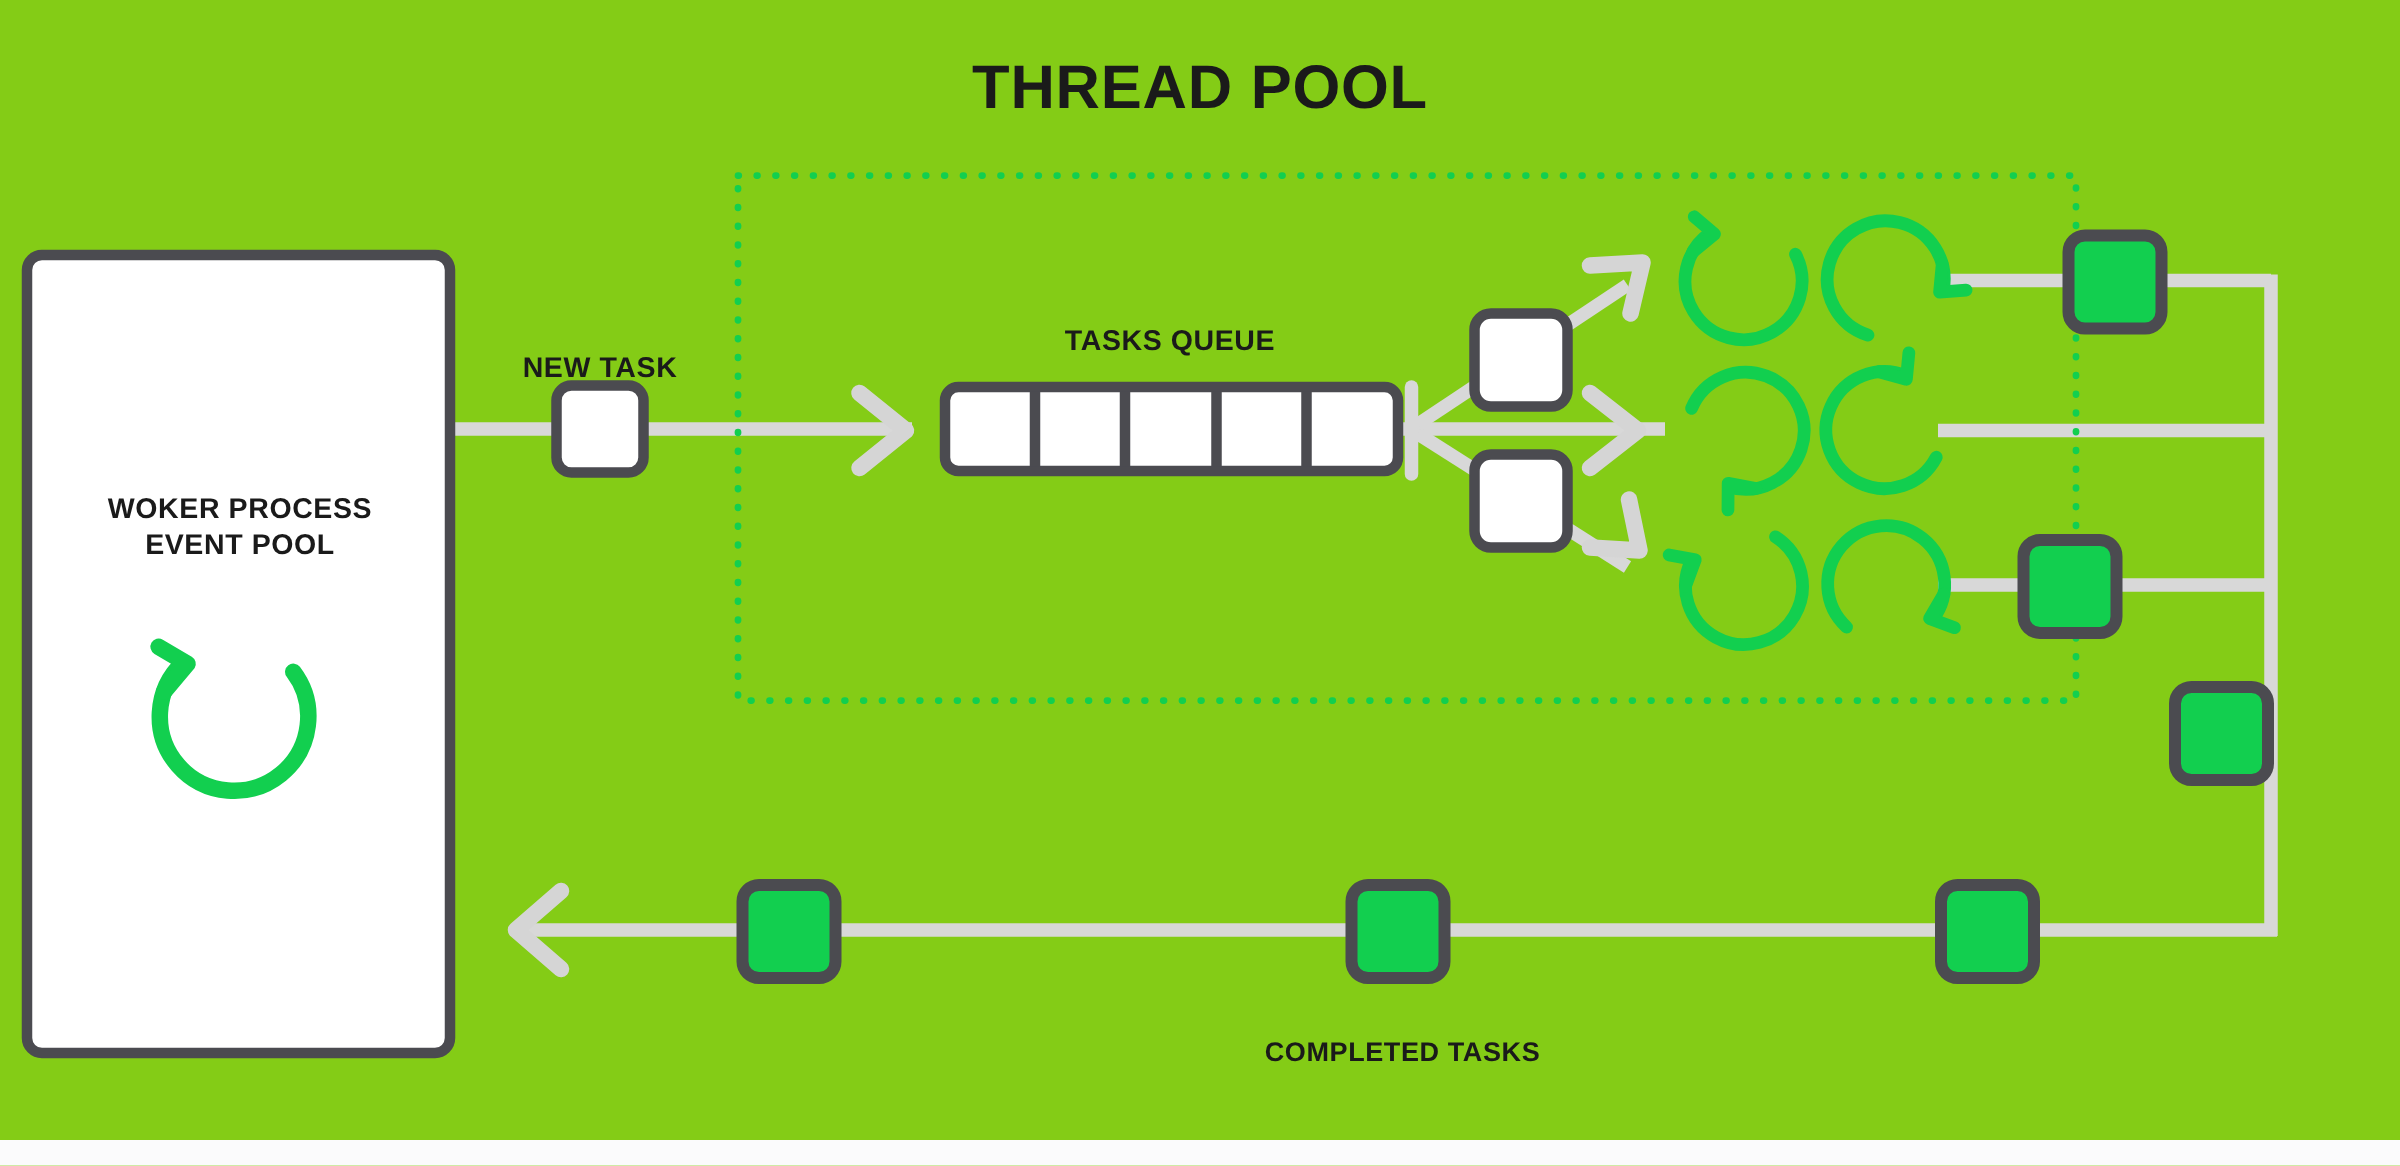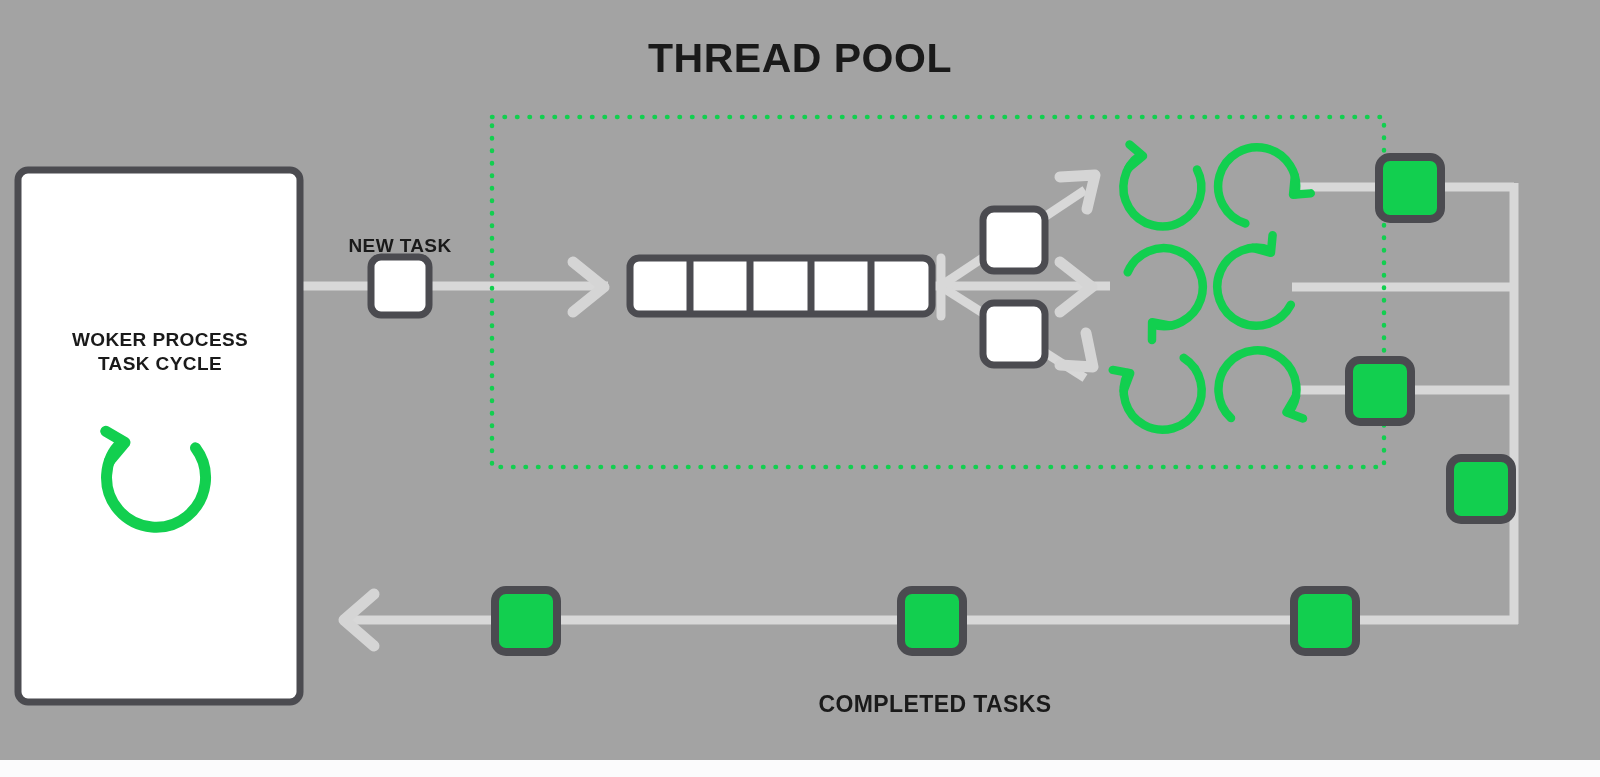--- a/index.html
+++ b/index.html
@@ -1,24 +1,24 @@
 <!DOCTYPE html>
 <html><head>
 <meta charset="utf-8">
 <style>
   html,body{margin:0;padding:0;background:#ffffff;}
   body{font-family:"Liberation Sans", sans-serif;}
-  #stage{position:relative;width:1600px;height:777px;background:#a3a3a3;overflow:hidden;}
+  #stage{position:relative;width:1600px;height:777px;background:#84cc16;overflow:hidden;}
   #stage svg{position:absolute;left:0;top:0;}
   .lbl{position:absolute;font-weight:bold;color:#1a1a1a;letter-spacing:.4px;text-align:center;white-space:pre;line-height:1.28;}
   #title{left:0;right:0;top:32px;font-size:41px;letter-spacing:.5px;}
   #worker-label{left:16px;top:328px;width:288px;font-size:19px;}
   #new-task-label{left:310px;top:234px;width:180px;font-size:19px;}
   #queue-label{left:640px;top:216px;width:280px;font-size:19px;}
-  #completed-label{left:790px;top:690px;width:290px;font-size:23px;}
+  #completed-label{left:790px;top:690px;width:290px;font-size:18px;}
   #bottom-strip{position:absolute;left:0;top:760px;width:1600px;height:17px;background:#fbfbfc;}
 </style>
 </head>
 <body>
 
 <div id="stage">
 
   <svg width="1600" height="777" viewBox="0 0 1600 777">
     <defs>
 
@@ -118,21 +118,22 @@
       <rect x="1450" y="458" width="62" height="62" rx="11" ry="11" fill="#12cf4f" stroke="#4b4b50" stroke-width="8"></rect>
       <rect x="1294" y="590" width="62" height="62" rx="11" ry="11" fill="#12cf4f" stroke="#4b4b50" stroke-width="8"></rect>
       <rect x="901" y="590" width="62" height="62" rx="11" ry="11" fill="#12cf4f" stroke="#4b4b50" stroke-width="8"></rect>
       <rect x="495" y="590" width="62" height="62" rx="11" ry="11" fill="#12cf4f" stroke="#4b4b50" stroke-width="8"></rect>
     </g>
   </svg>
 
   <div class="lbl" id="title">THREAD POOL</div>
 
   <div class="lbl" id="worker-label">WOKER PROCESS
-TASK CYCLE</div>
+EVENT POOL</div>
 
   <div class="lbl" id="new-task-label">NEW TASK</div>
 
+  <div class="lbl" id="queue-label">TASKS QUEUE</div>
 
   <div class="lbl" id="completed-label">COMPLETED TASKS</div>
 
   <div id="bottom-strip"></div>
 </div>
 
 </body></html>

